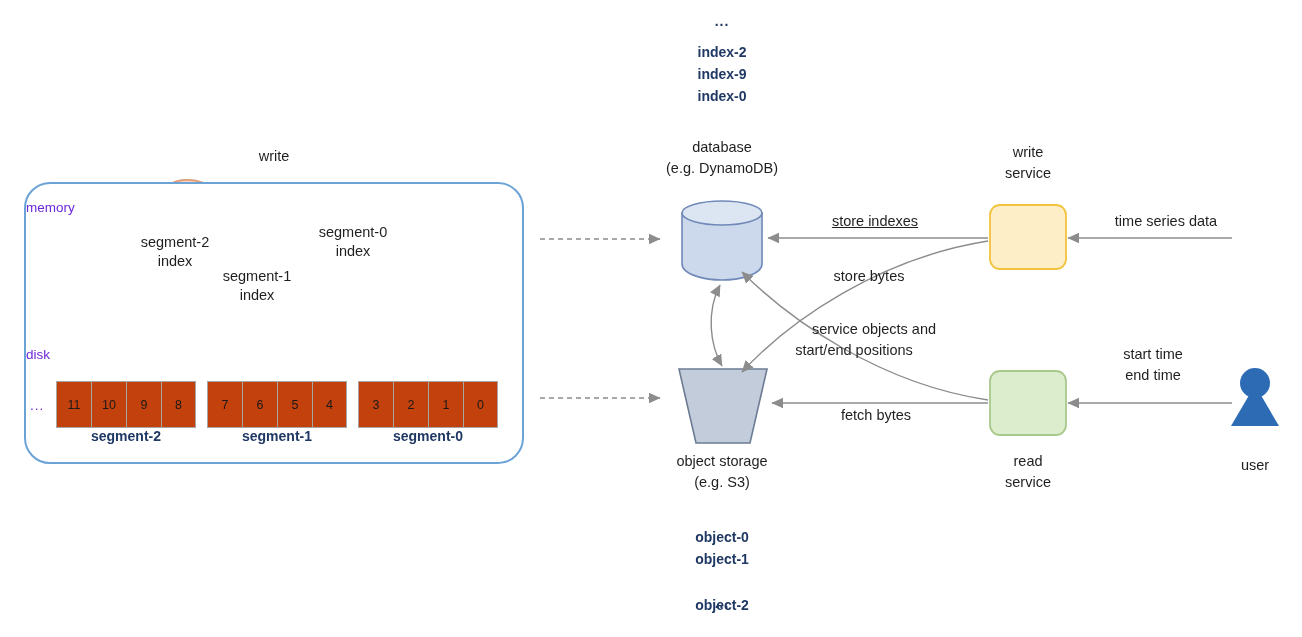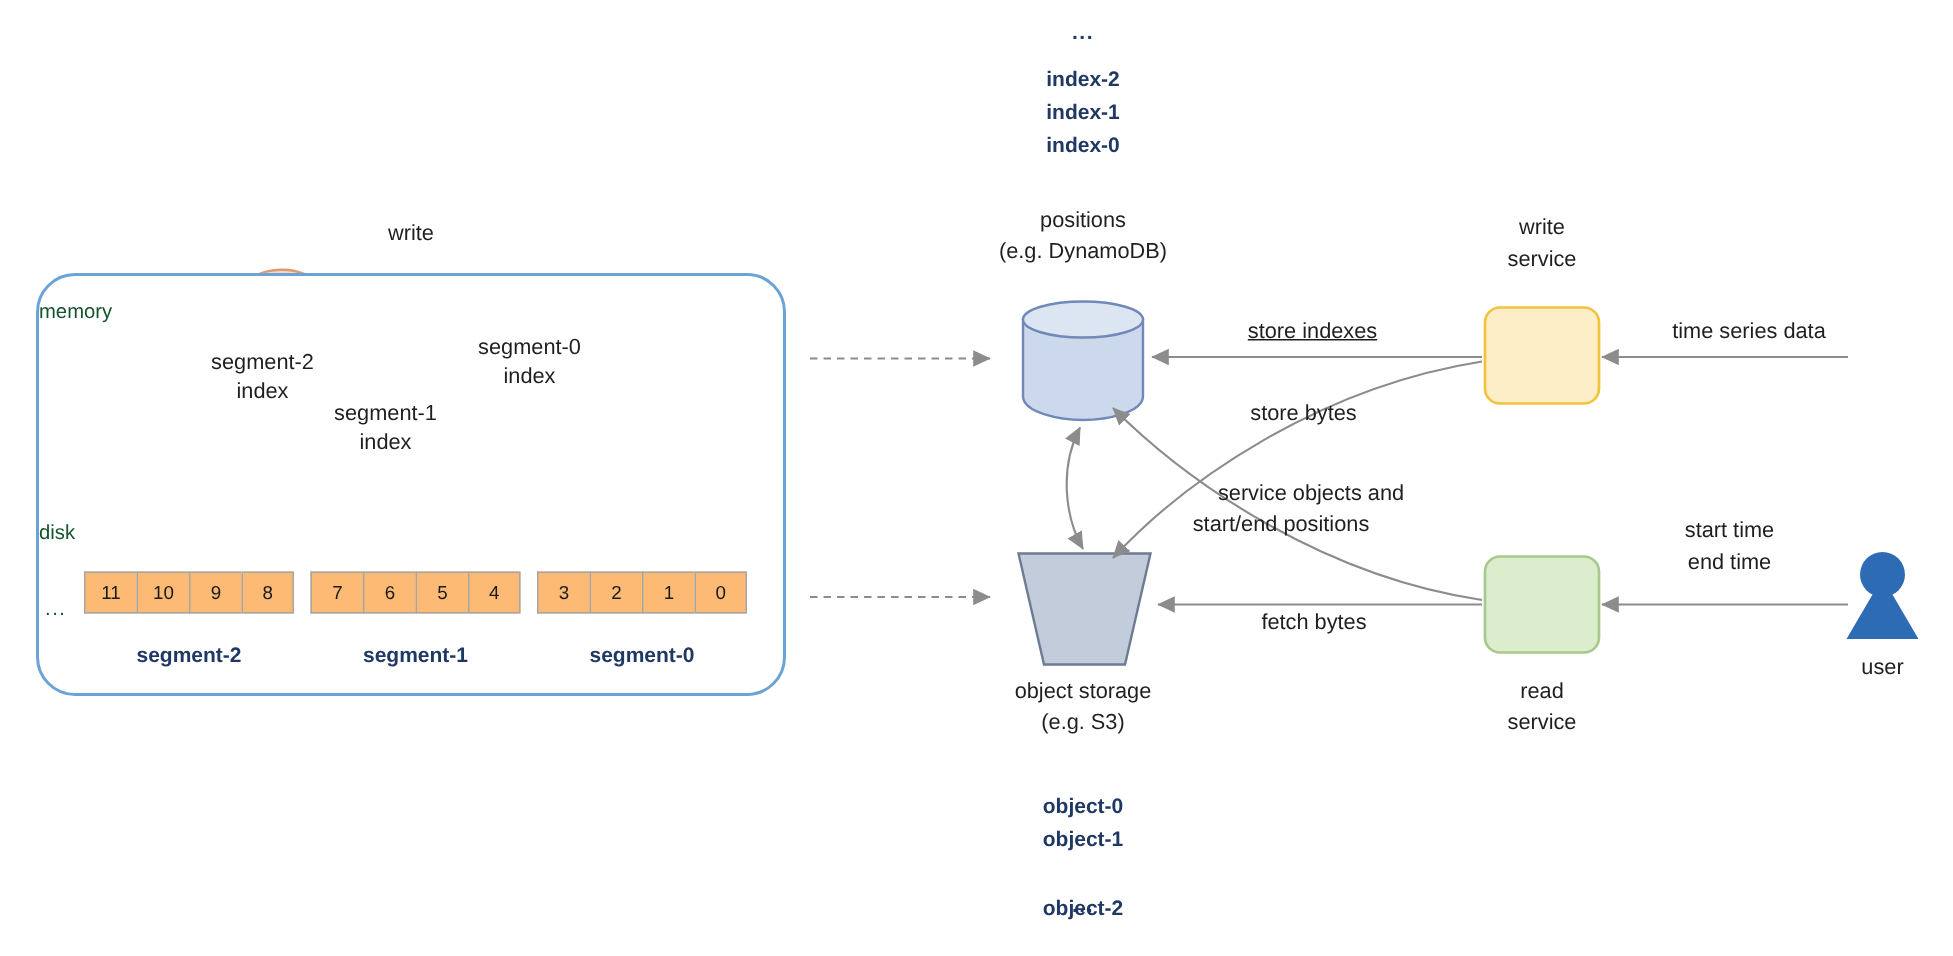--- a/index.html
+++ b/index.html
@@ -18,43 +18,43 @@
   .txt{
     position:absolute;
     font-size:14.5px;
     line-height:19px;
     color:#1f1f1f;
     white-space:nowrap;
     text-align:center;
   }
   .txt.center{transform:translateX(-50%);}
   .blue-txt{color:#1f3864;font-weight:bold;font-size:14px;}
-  .gray-txt{color:#14532d;font-size:13.5px;}
+  .gray-txt{color:#6d28d9;font-size:13.5px;}
   .dots{letter-spacing:1px;}
 
   
   #broker-box{
     left:24px;top:182px;width:500px;height:282px;
     border:2px solid #6ba3d6;
     border-radius:26px;
     background:#ffffff;
     box-sizing:border-box;
   }
   #broker-label{left:274px;top:147px;}
 
   
   .seg-row{position:absolute;display:flex;}
   .cell{
-    width:35px;height:28px;
+    width:35px;height:47px;
     border:1px solid #a6a6a6;
     border-right:none;
     box-sizing:border-box;
     display:flex;align-items:center;justify-content:center;
     font-size:12.5px;color:#1a1a1a;
-    background:#fdba74;
+    background:#c2410c;
   }
   .cell:last-child{border-right:1px solid #a6a6a6;}
 
   
   #vec{position:absolute;left:0;top:0;width:1302px;height:637px;pointer-events:none;}
 
   .user-head{
     left:1240px;top:368px;width:30px;height:30px;
     background:#2d6cb5;border-radius:50%;
   }
@@ -172,43 +172,43 @@
     <div class="cell">1</div>
     <div class="cell">0</div>
   </div>
 
   <div class="txt center blue-txt" style="left:126px;top:427px;">segment-2</div>
   <div class="txt center blue-txt" style="left:277px;top:427px;">segment-1</div>
   <div class="txt center blue-txt" style="left:428px;top:427px;">segment-0</div>
 
   <div class="txt center blue-txt dots" style="left:722px;top:12px;">...</div>
   <div class="txt center blue-txt" style="left:722px;top:43px;text-align:center;">index-2</div>
-  <div class="txt center blue-txt" style="left:722px;top:65px;">index-1</div>
+  <div class="txt center blue-txt" style="left:722px;top:65px;">index-9</div>
   <div class="txt center blue-txt" style="left:722px;top:87px;">index-0</div>
 
-  <div class="txt center" style="left:722px;top:138px;">positions</div>
+  <div class="txt center" style="left:722px;top:138px;">database</div>
   <div class="txt center" style="left:722px;top:159px;">(e.g. DynamoDB)</div>
 
   <div class="txt center" style="left:722px;top:452px;">object storage</div>
   <div class="txt center" style="left:722px;top:473px;">(e.g. S3)</div>
 
   <div class="txt center blue-txt" style="left:722px;top:528px;">object-0</div>
   <div class="txt center blue-txt" style="left:722px;top:550px;">object-1</div>
   <div class="txt center blue-txt" style="left:722px;top:572px;margin-top:24px;">object-2</div>
   <div class="txt center blue-txt dots" style="left:722px;top:594px;">...</div>
 
   <div class="txt center" style="left:1028px;top:143px;">write</div>
   <div class="txt center" style="left:1028px;top:164px;">service</div>
 
   <div class="txt center" style="left:1028px;top:452px;">read</div>
   <div class="txt center" style="left:1028px;top:473px;">service</div>
 
   <div class="abs user-head"></div>
   <div class="abs user-body"></div>
-  <div class="txt center" style="left:1255px;top:436px;">user</div>
+  <div class="txt center" style="left:1255px;top:456px;">user</div>
 
   <div class="txt center" style="left:875px;top:212px;text-decoration:underline;">store indexes</div>
   <div class="txt center" style="left:869px;top:267px;">store bytes</div>
   <div class="txt center" style="left:874px;top:320px;">service objects and</div>
   <div class="txt center" style="left:854px;top:341px;">start/end positions</div>
   <div class="txt center" style="left:876px;top:406px;">fetch bytes</div>
 
   <div class="txt center" style="left:1166px;top:212px;">time series data</div>
   <div class="txt center" style="left:1153px;top:345px;">start time</div>
   <div class="txt center" style="left:1153px;top:366px;">end time</div>

